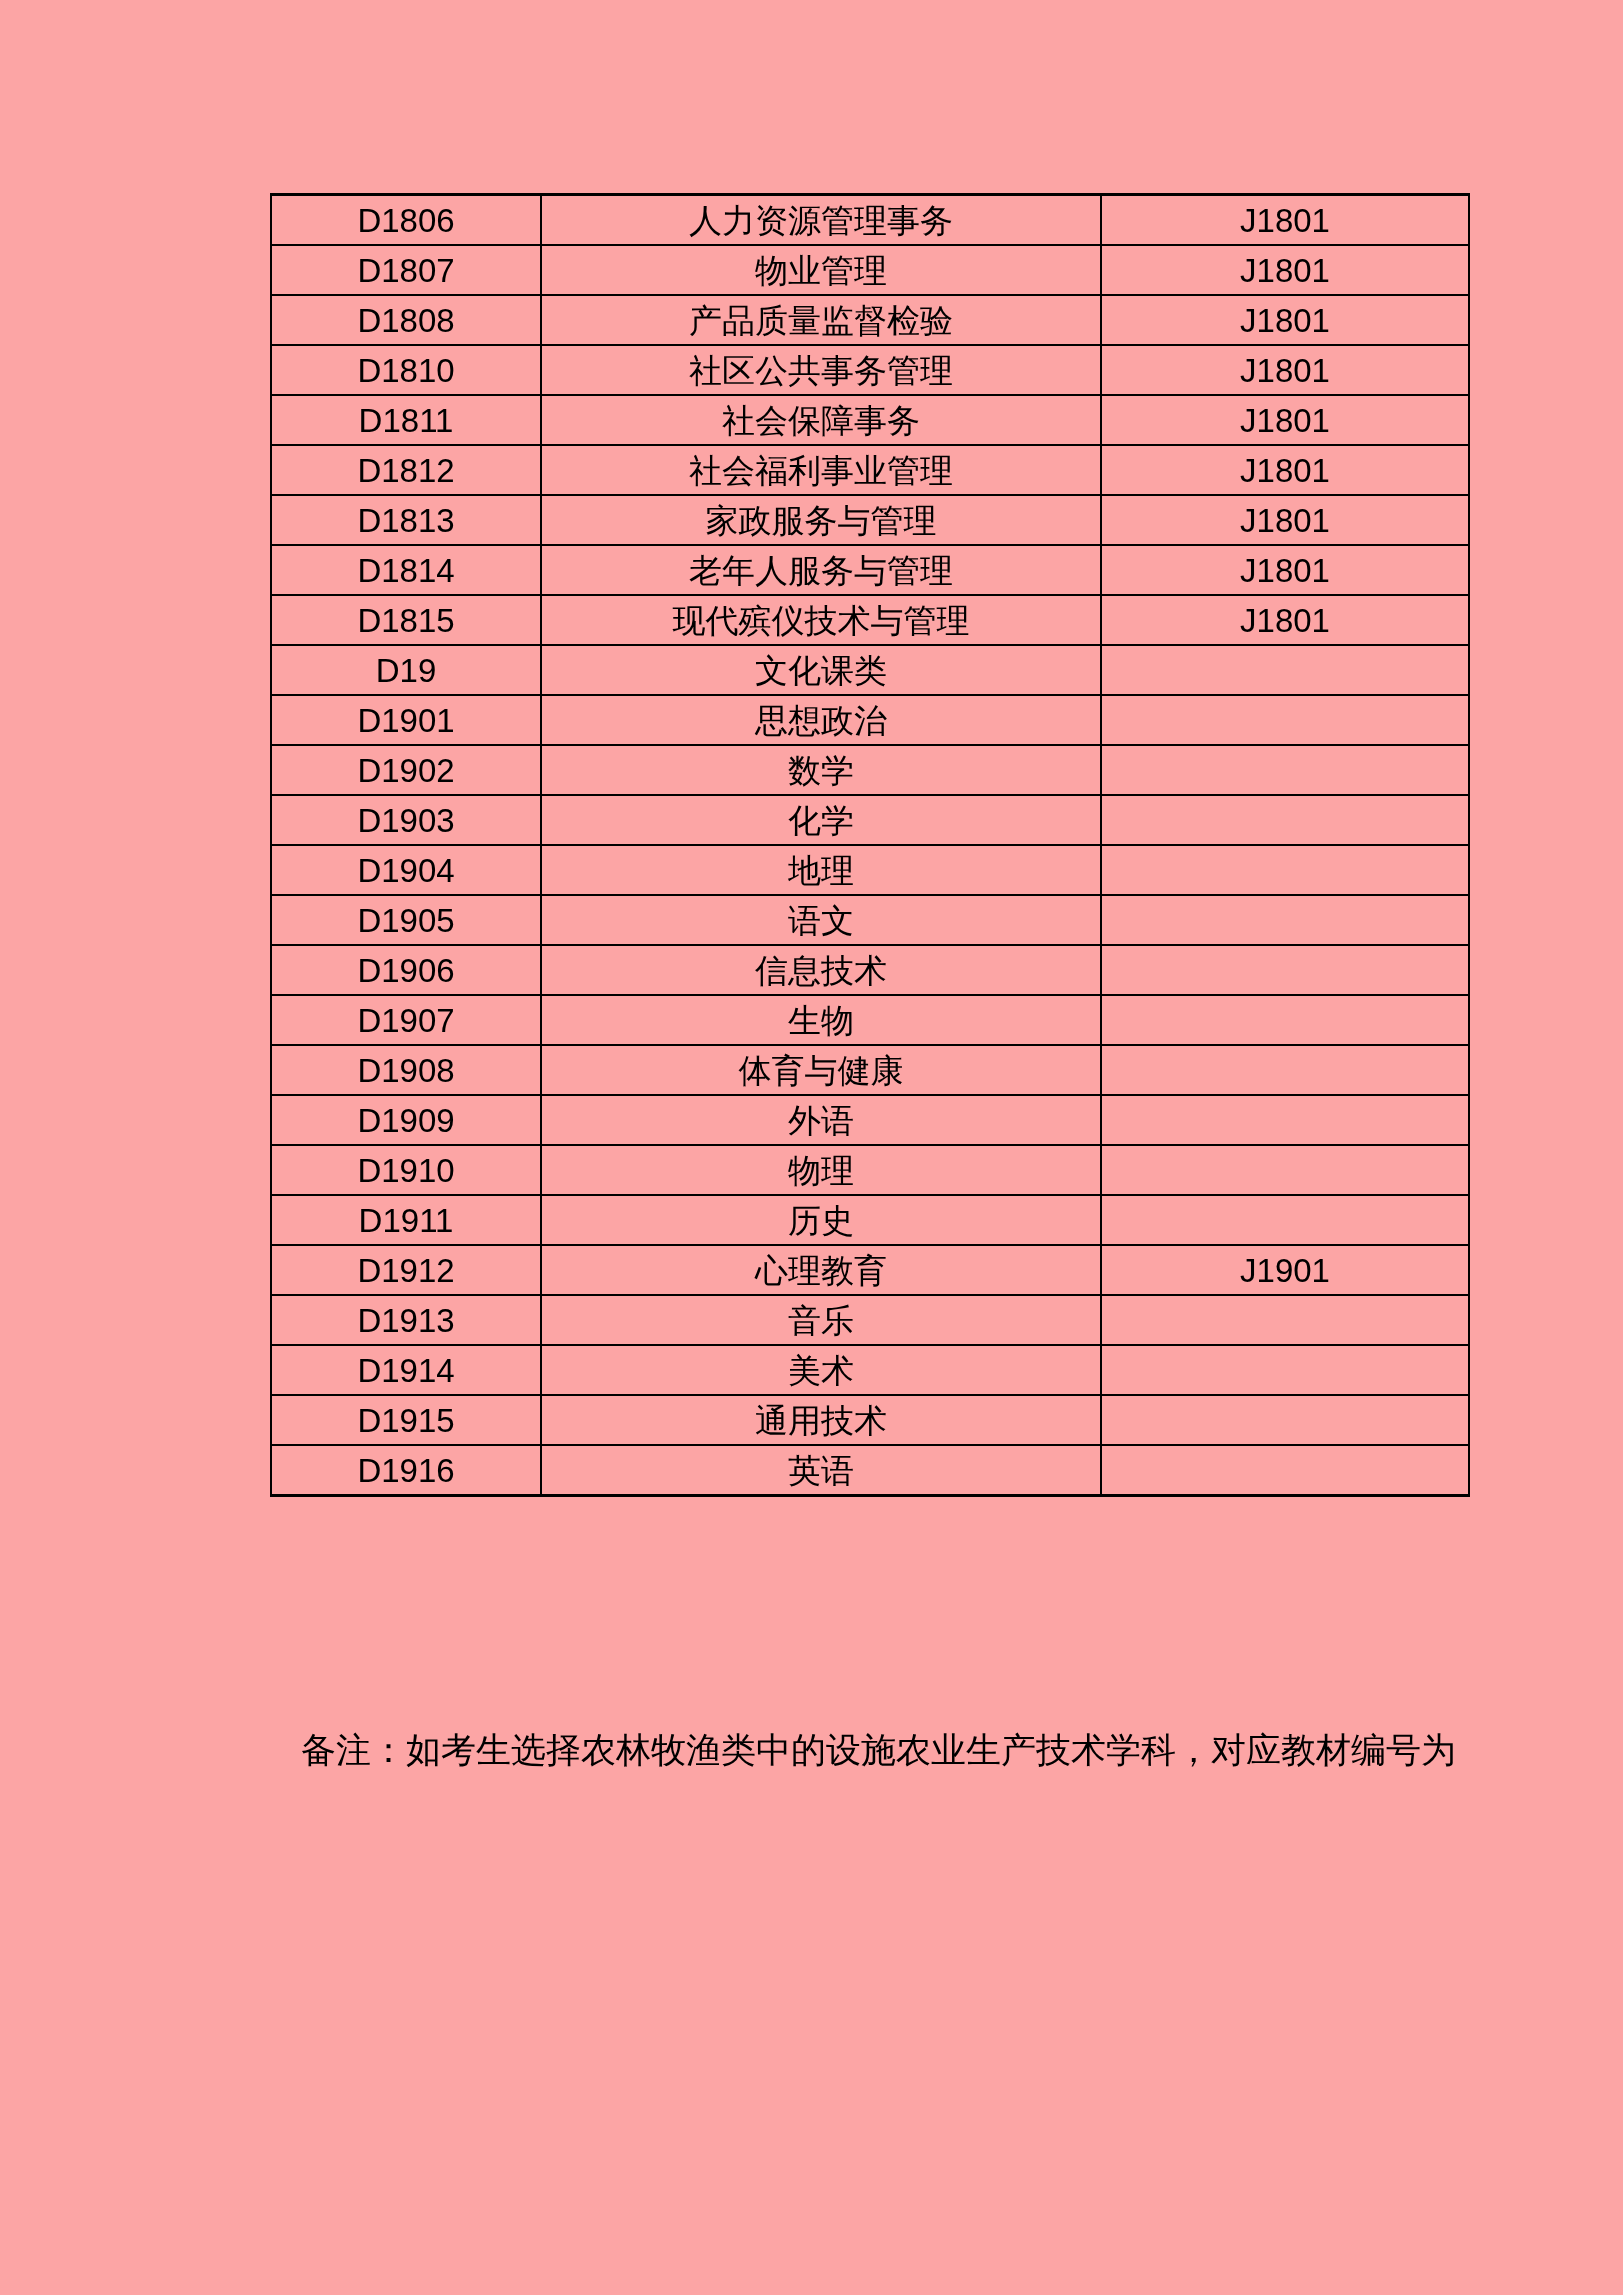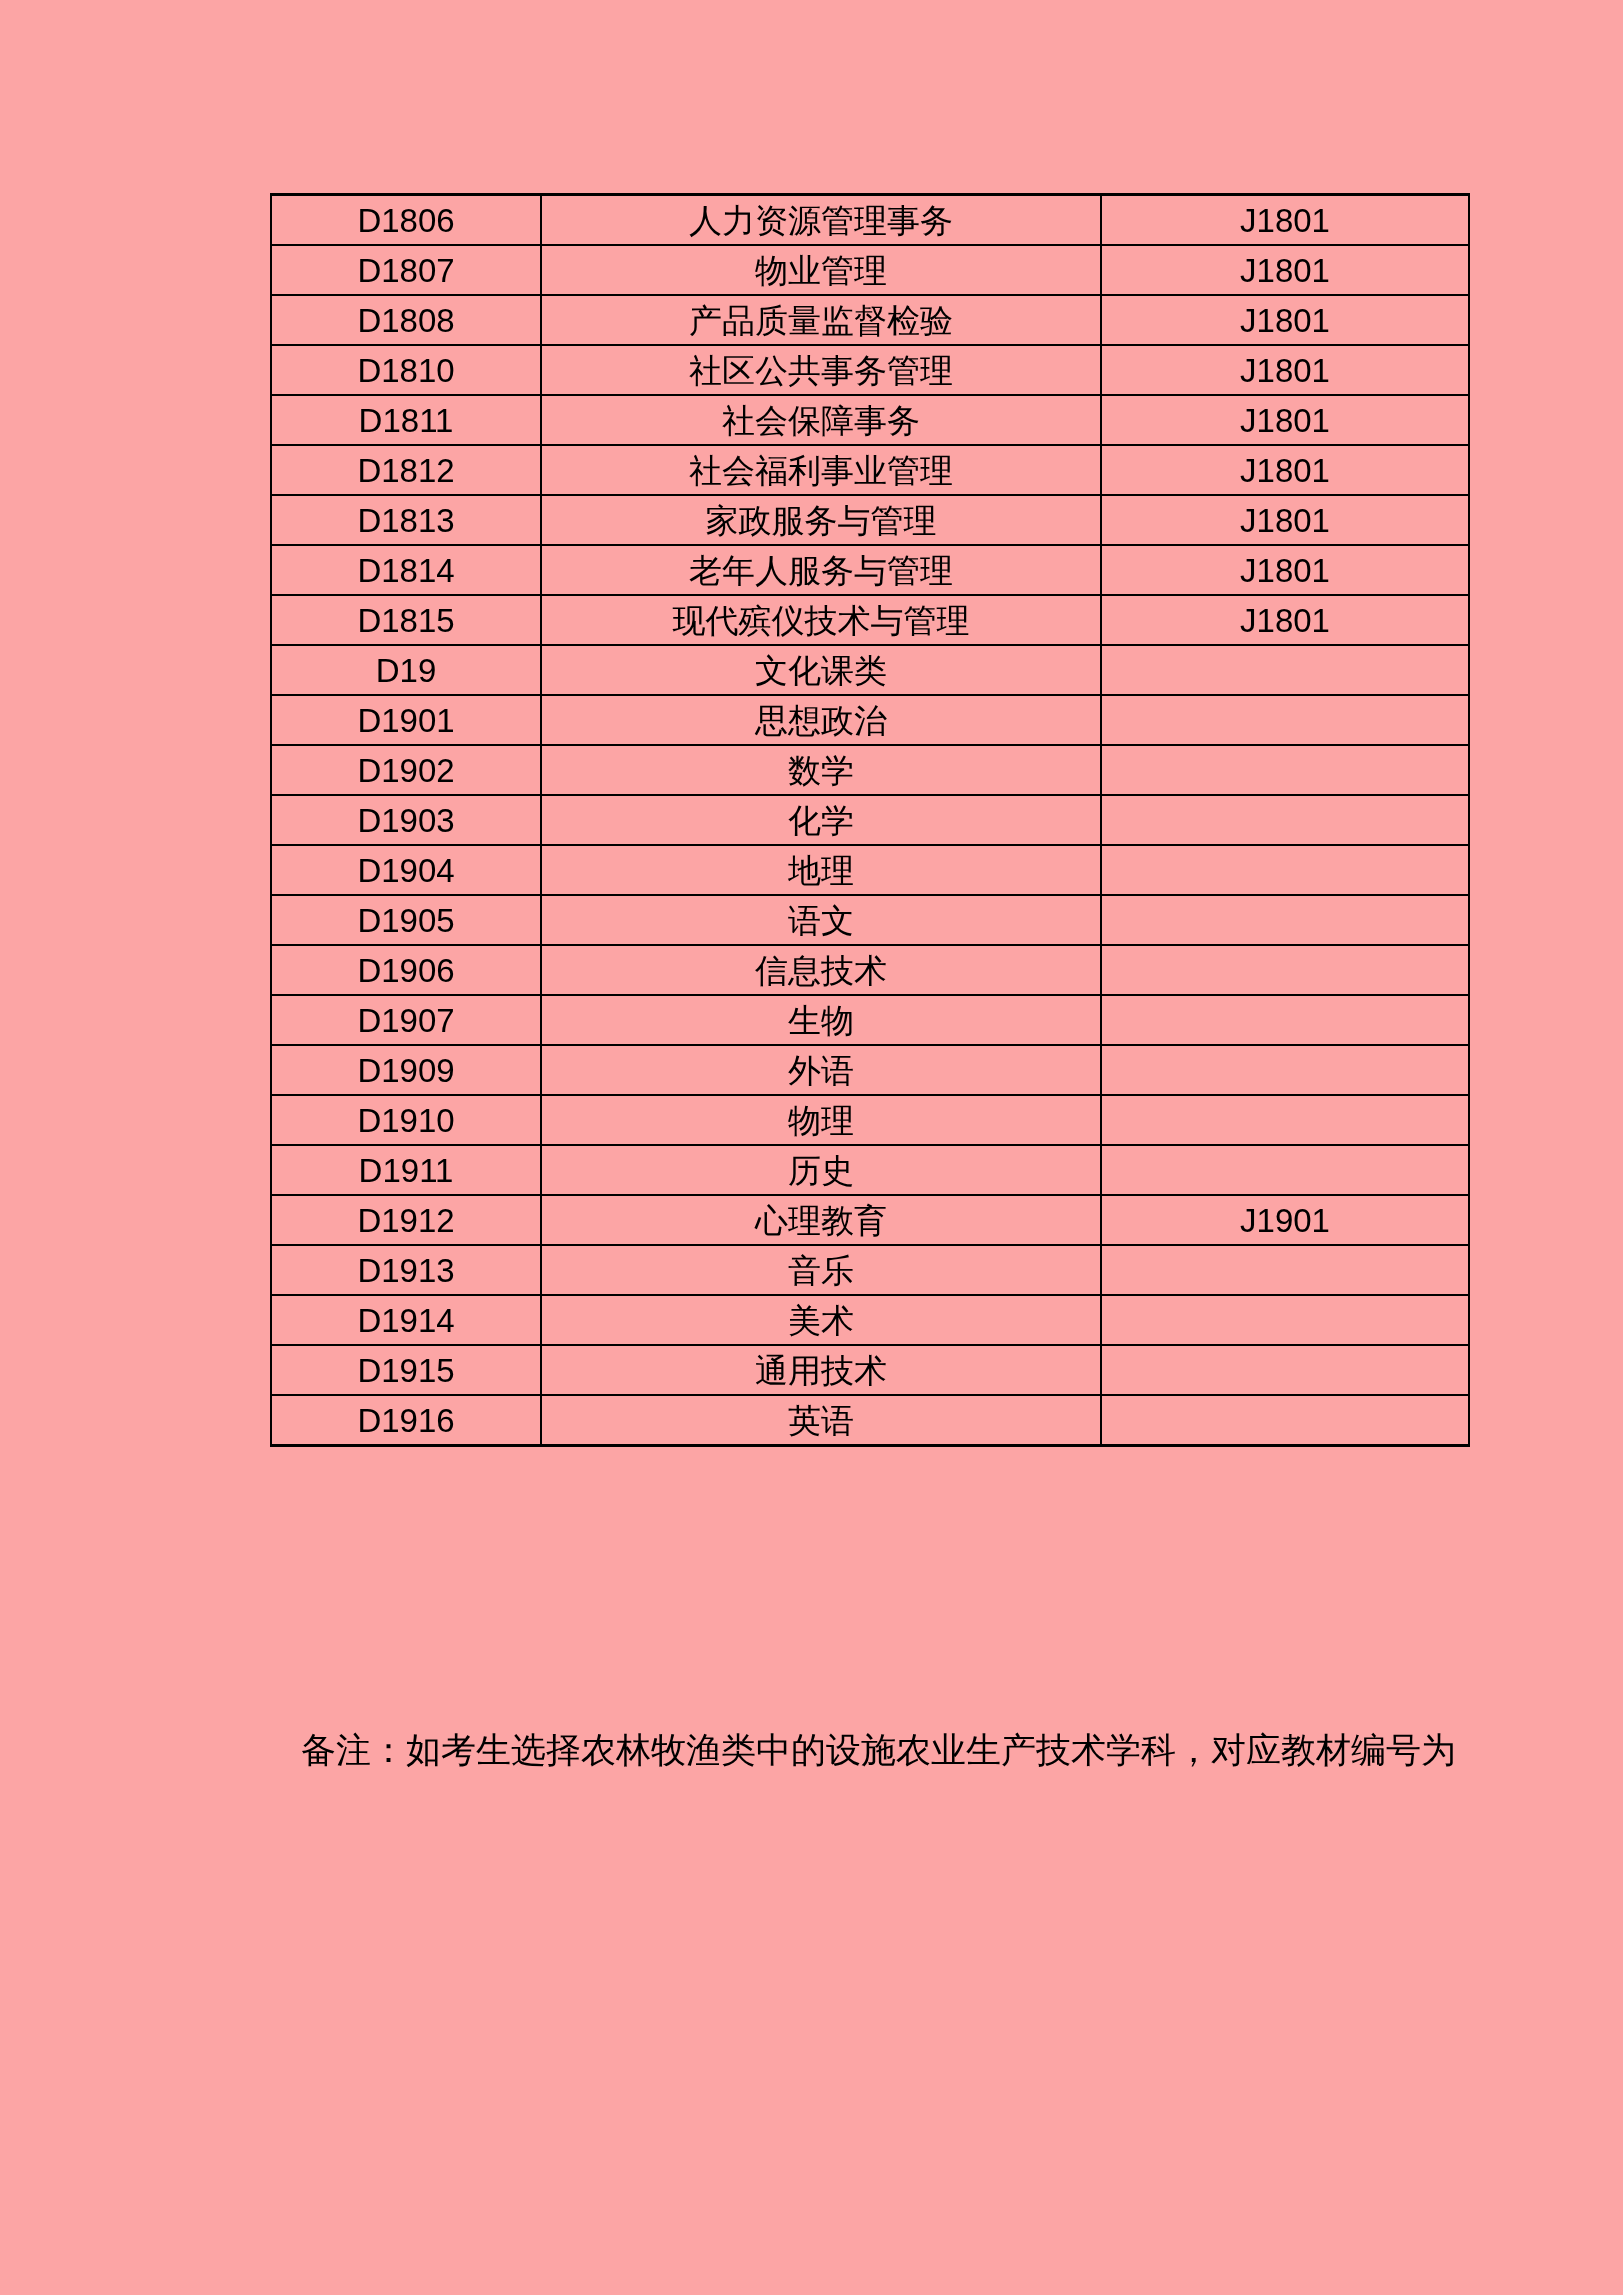--- a/index.html
+++ b/index.html
@@ -156,20 +156,25 @@
           <td>D1906</td>
           <td>信息技术</td>
           <td></td>
         </tr>
         <tr>
           <td>D1907</td>
           <td>生物</td>
           <td></td>
         </tr>
         <tr>
+          <td>D1908</td>
+          <td>体育与健康</td>
+          <td></td>
+        </tr>
+        <tr>
           <td>D1909</td>
           <td>外语</td>
           <td></td>
         </tr>
         <tr>
           <td>D1910</td>
           <td>物理</td>
           <td></td>
         </tr>
         <tr>

